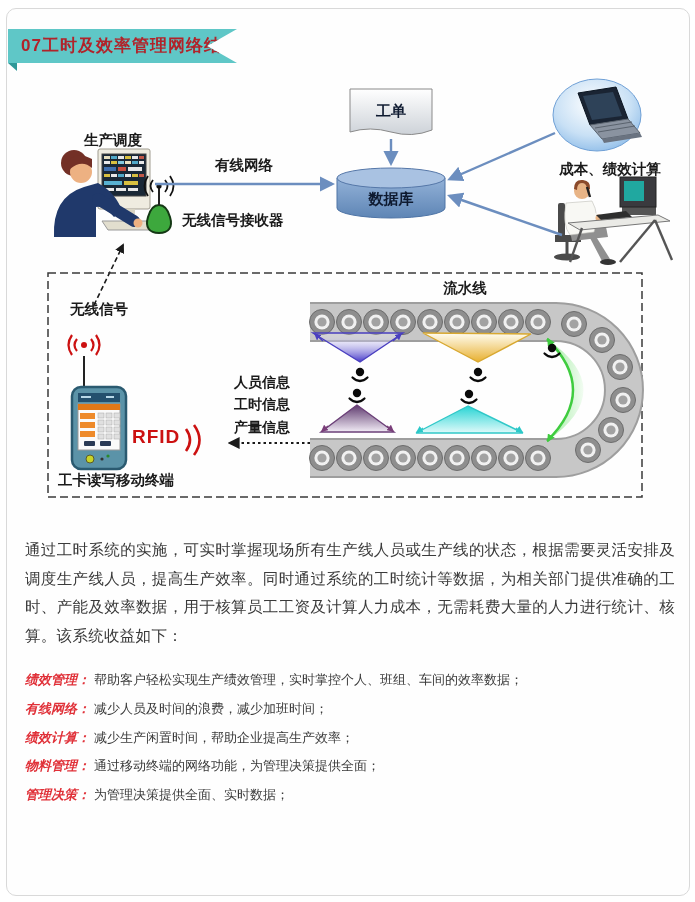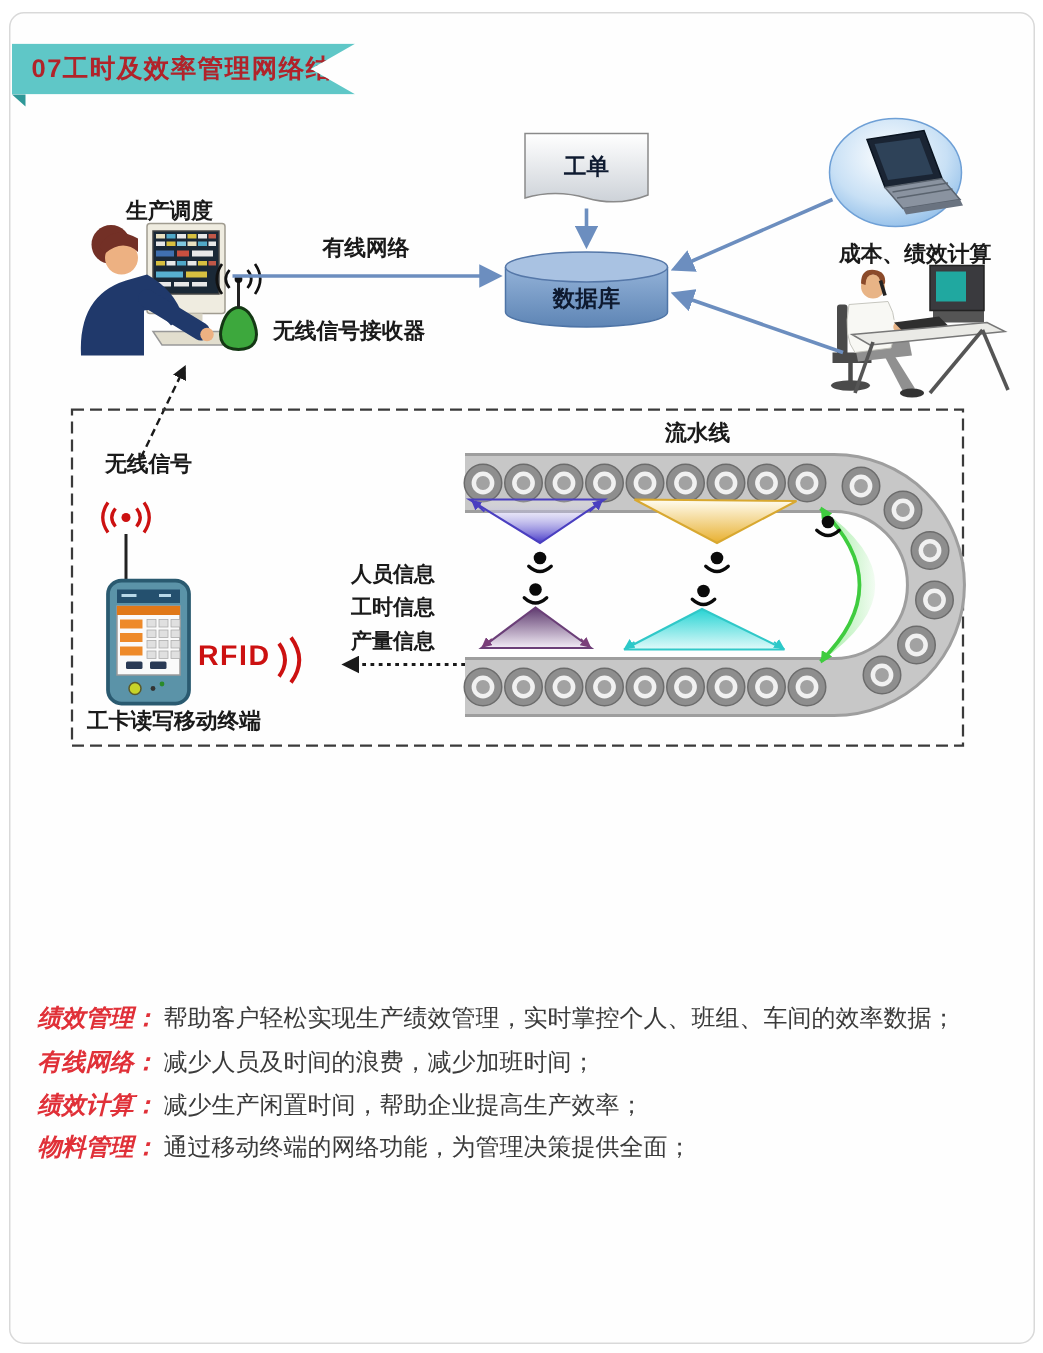--- a/index.html
+++ b/index.html
@@ -18,21 +18,21 @@
   .dlabel{font-size:14.5px;font-weight:bold;fill:#1a1a1a;}
   .dlabel-sm{font-size:14px;font-weight:bold;fill:#1a1a1a;}
   .node-label{font-size:15px;font-weight:bold;fill:#0e1a30;}
   .rfid-text{font-size:19px;font-weight:bold;fill:#cc1111;letter-spacing:1px;}
   .r1{fill:#8e8e8e;stroke:#6c6c6c;stroke-width:1;}
   .r2{fill:#f1f1f1;}
   .r3{fill:#a2a2a2;}
   .textblock{position:absolute;left:25px;top:536px;width:650px;font-size:15.5px;line-height:28.5px;
              color:#3a3a3a;text-align:justify;letter-spacing:0.3px;z-index:1;}
   .benefits{position:absolute;left:25px;top:666px;width:650px;z-index:1;}
-  .brow{height:28.8px;line-height:28.8px;font-size:16px;color:#3a3a3a;white-space:nowrap;}
+  .brow{height:28.8px;line-height:28.8px;font-size:13px;color:#3a3a3a;white-space:nowrap;}
   .blabel{color:#e03038;font-style:italic;font-weight:bold;margin-right:4px;}
 </style>
 </head>
 <body>
 
 <div class="stage">
   <div class="card"></div>
 
   <div class="ribbon">
     <span>07工时及效率管理网络结</span>
@@ -411,20 +411,22 @@
       <line x1="541" y1="361" x2="538" y2="366" stroke="#3fcc3f" stroke-width="1.6" marker-end="url(#mGreen)"></line>
     </g>
     <use href="#worker" x="542" y="273"></use>
 
     <text class="dlabel-sm" x="224" y="312">人员信息</text>
     <text class="dlabel-sm" x="224" y="334">工时信息</text>
     <text class="dlabel-sm" x="224" y="357">产量信息</text>
     <line x1="300" y1="368" x2="220" y2="368" stroke="#1a1a1a" stroke-width="2" stroke-dasharray="2.5,3" marker-end="url(#mBlack)"></line>
   </svg>
 
+  <div class="textblock">通过工时系统的实施，可实时掌握现场所有生产线人员或生产线的状态，根据需要灵活安排及调度生产线人员，提高生产效率。同时通过系统的工时统计等数据，为相关部门提供准确的工时、产能及效率数据，用于核算员工工资及计算人力成本，无需耗费大量的人力进行统计、核算。该系统收益如下：</div>
 
   <div class="benefits">
     <div class="brow"><span class="blabel">绩效管理：</span><span>帮助客户轻松实现生产绩效管理，实时掌控个人、班组、车间的效率数据；</span></div>
     <div class="brow"><span class="blabel">有线网络：</span><span>减少人员及时间的浪费，减少加班时间；</span></div>
     <div class="brow"><span class="blabel">绩效计算：</span><span>减少生产闲置时间，帮助企业提高生产效率；</span></div>
     <div class="brow"><span class="blabel">物料管理：</span><span>通过移动终端的网络功能，为管理决策提供全面；</span></div>
+    <div class="brow"><span class="blabel">管理决策：</span><span>为管理决策提供全面、实时数据；</span></div>
   </div>
 </div>
 
 </body></html>

